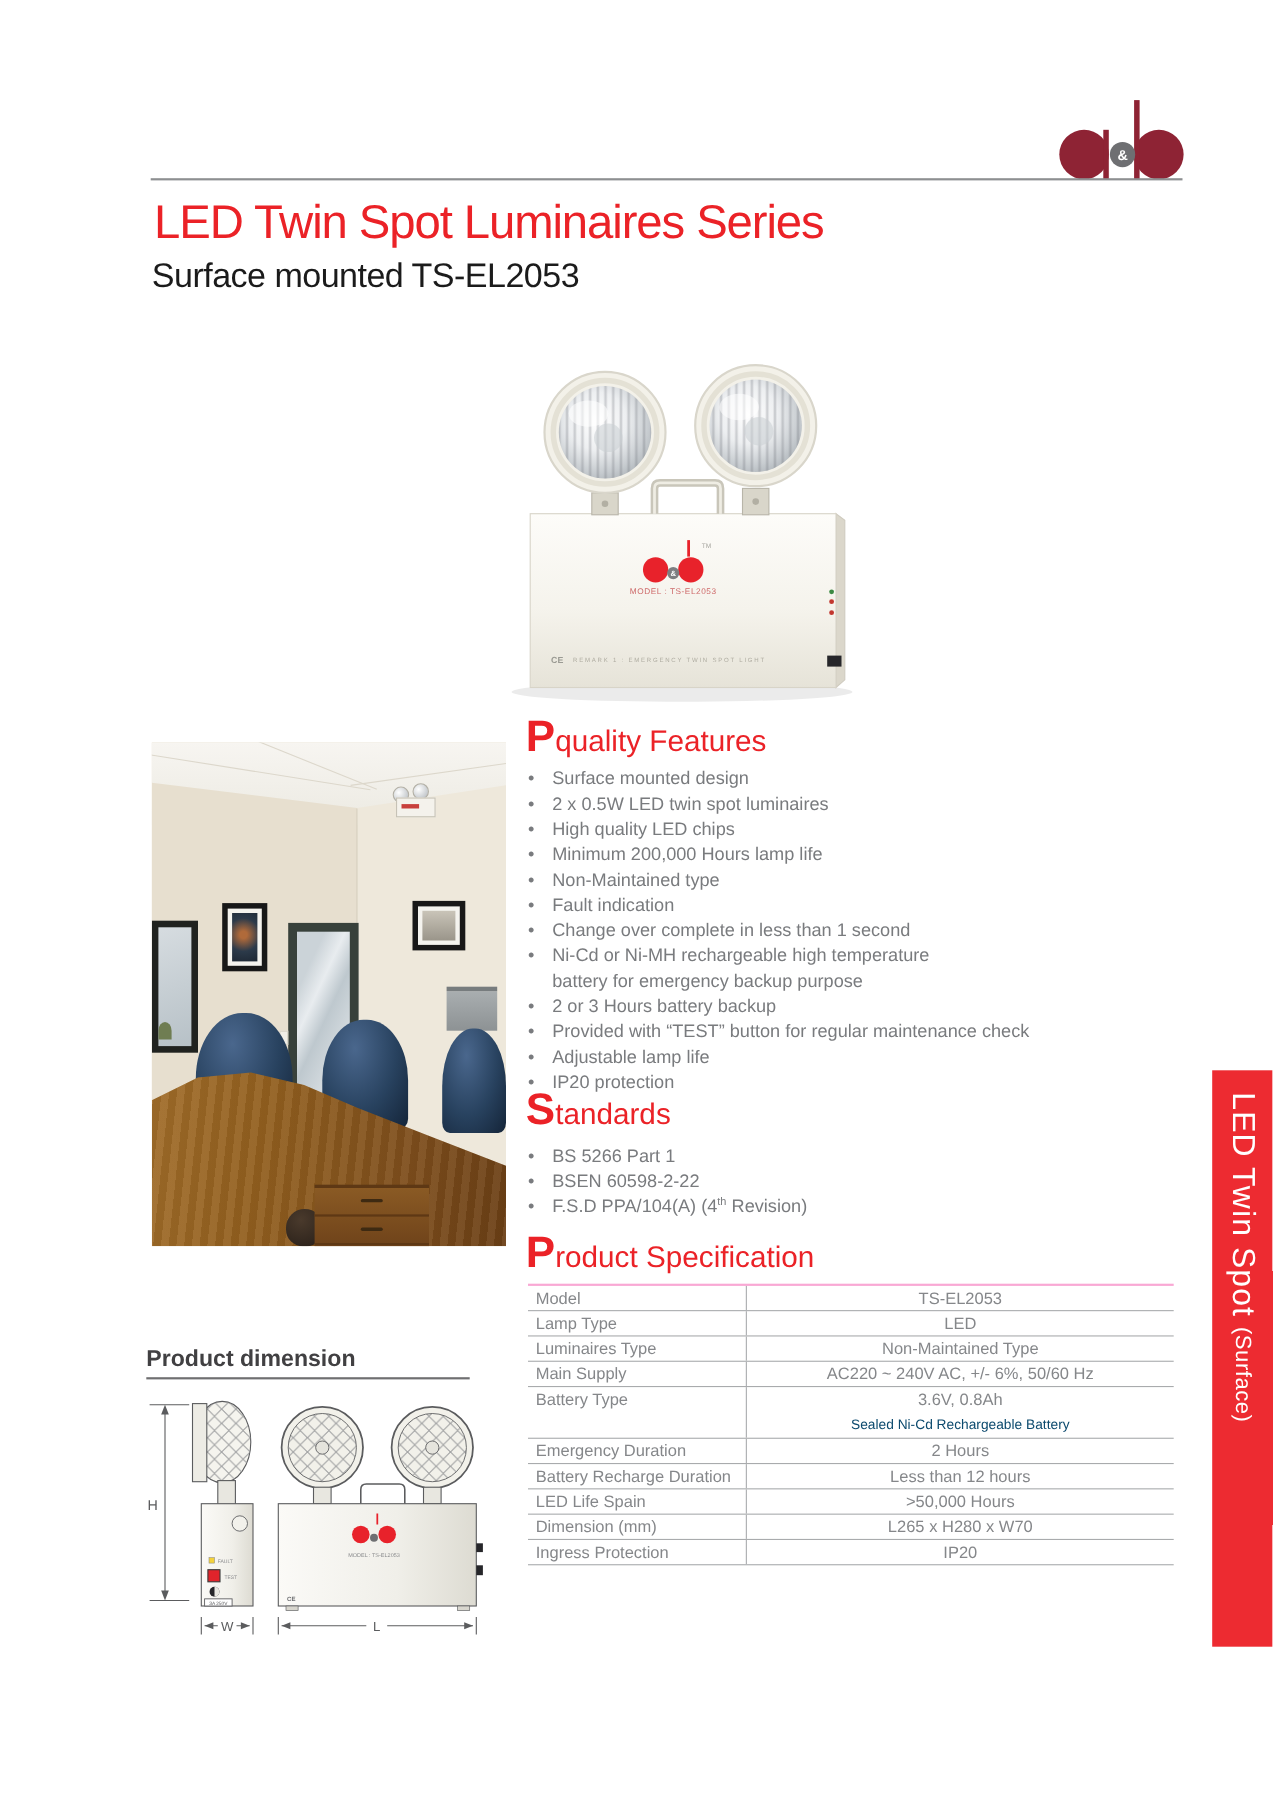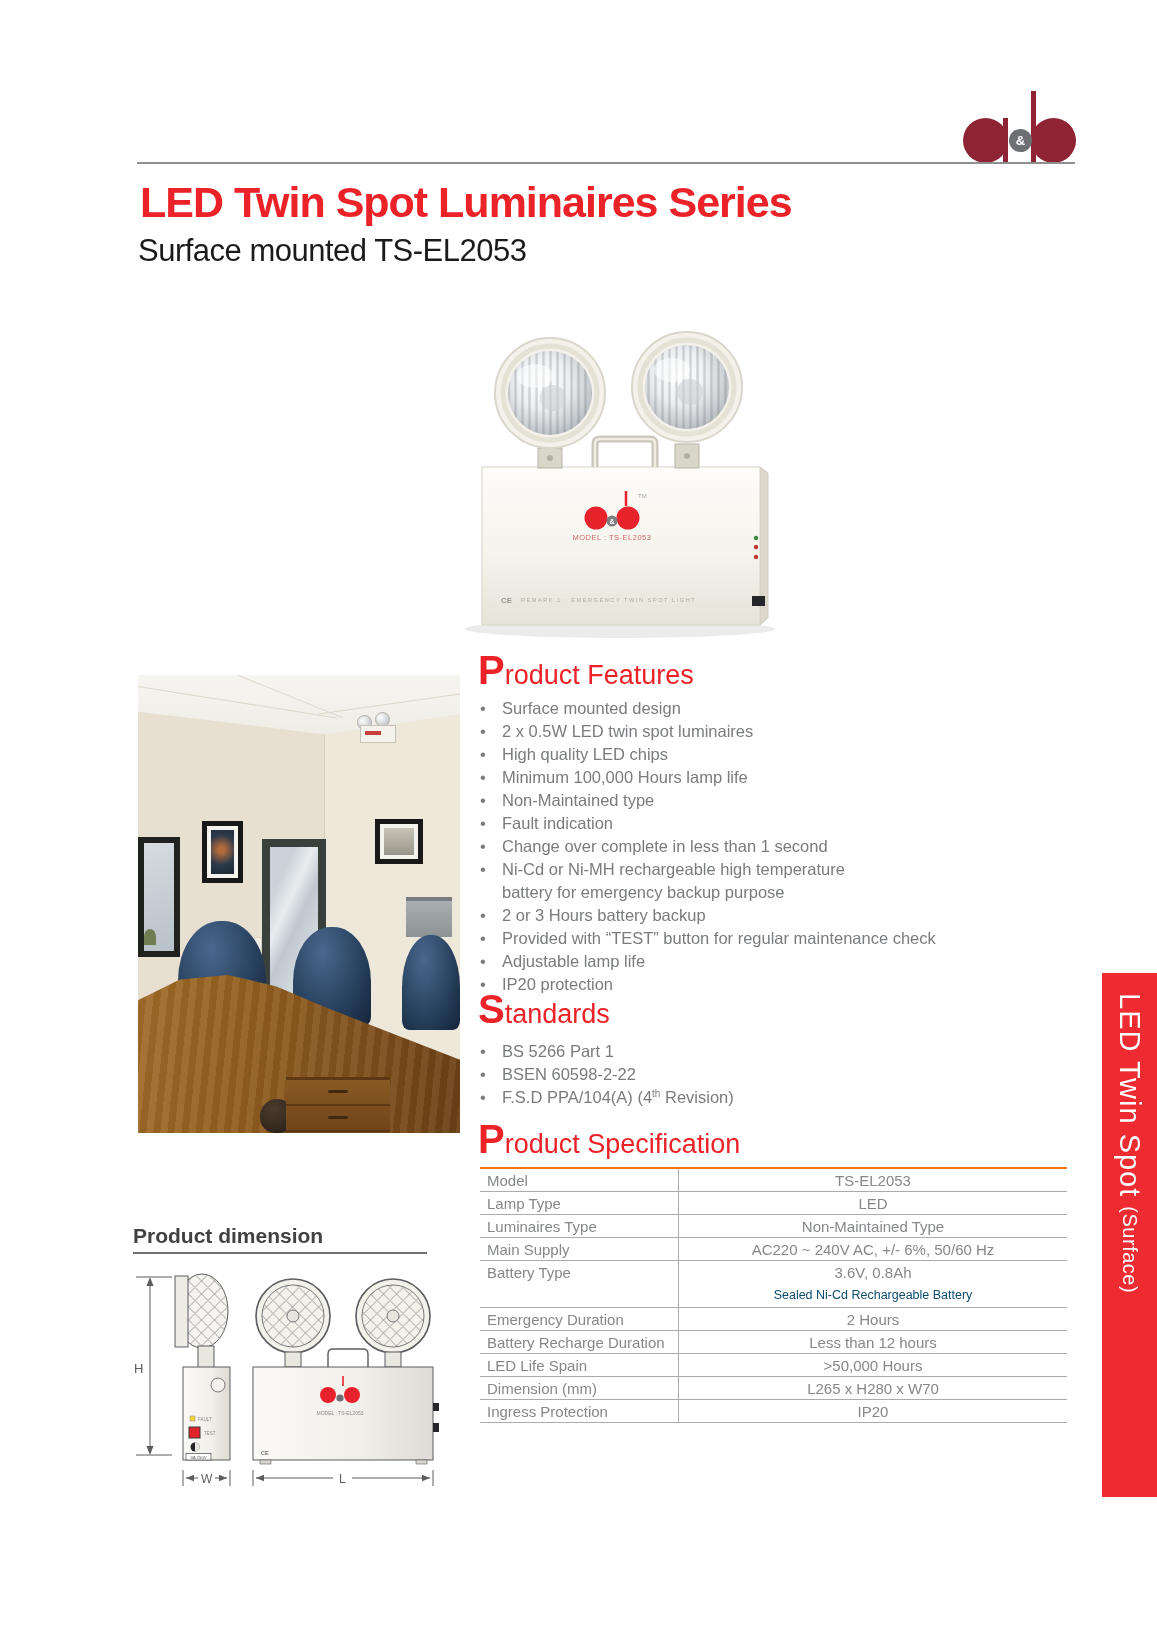--- a/index.html
+++ b/index.html
@@ -10,39 +10,39 @@
   }
   .abs { position: absolute; }
 
   
   .logo-circle { position:absolute; width:45px; height:45px; border-radius:50%; background:#8E2334; }
   .logo-stem { position:absolute; width:5px; background:#8E2334; }
   .logo-amp { position:absolute; left:1009px; top:129px; width:23px; height:23px; border-radius:50%;
     background:#6E6F72; color:#fff; font-size:13px; font-weight:bold;
     display:flex; align-items:center; justify-content:center; z-index:3; }
   .header-rule { position:absolute; left:137px; top:162px; width:938px; height:2px; background:#8D8F91; }
-  .page-title { position:absolute; left:140px; top:178px; font-size:43px; font-weight:bold;
+  .page-title { position:absolute; left:140px; top:178px; font-size:43px; font-weight:normal;
     color:#EB2227; letter-spacing:-1px; }
   .page-subtitle { position:absolute; left:138px; top:233px; font-size:31px; color:#1B1B1B; letter-spacing:-0.5px; }
 
   
   .sec-head { position:absolute; display:flex; align-items:baseline; color:#EB2227; }
   .sec-head .ini { font-size:40px; font-weight:bold; }
   .sec-head .rest { font-size:27px; }
 
   
   .blist { position:absolute; left:480px; list-style:none; color:#797B7E; font-size:16.5px; }
   .blist li { display:flex; line-height:23px; }
   .blist .dot { width:22px; flex:0 0 22px; }
   .blist .cont { margin-left:22px; line-height:23px; }
   .blist sup { font-size:10px; vertical-align:super; line-height:0; }
 
   
   .spec-table { position:absolute; left:480px; top:1167px; width:587px;
-    border-top:2px solid #f97316; color:#85878A; font-size:15px; }
+    border-top:2px solid #f9a8d4; color:#85878A; font-size:15px; }
   .srow { display:flex; height:23px; border-bottom:1px solid #A9ABAD; align-items:stretch; }
   .srow.battery { height:47px;justify-content:center; }
   .slabel { width:199px; flex:0 0 199px; border-right:1px solid #A9ABAD;
     display:flex; align-items:center; padding-left:7px; }
   .srow.battery .slabel { align-items:flex-start; padding-top:3px; }
   .svalue { flex:1; display:flex; align-items:center; justify-content:center; text-align:center; }
   .svalue.two { flex-direction:column; justify-content:flex-start; }
   .svalue .v1 { line-height:24px; }
   .svalue .v2 { line-height:20px; font-size:12.5px; color:#0c4a6e; }
 
@@ -247,38 +247,38 @@
           <div class="ph-handle"></div>
         </div>
       <div class="ph-drawer">
           <div class="ph-handle"></div>
         </div>
     </div>
   </div>
 
   <div class="sec-head" style="left:478px; top:648px;">
     <span class="ini">P</span>
-      <span class="rest">roduct Features</span>
+      <span class="rest">quality Features</span>
   </div>
   <ul class="blist" style="top:697px;">
     <li>
         <span class="dot">•</span>
         <span>Surface mounted design</span>
       </li>
     <li>
         <span class="dot">•</span>
         <span>2 x 0.5W LED twin spot luminaires</span>
       </li>
     <li>
         <span class="dot">•</span>
         <span>High quality LED chips</span>
       </li>
     <li>
         <span class="dot">•</span>
-        <span>Minimum 100,000 Hours lamp life</span>
+        <span>Minimum 200,000 Hours lamp life</span>
       </li>
     <li>
         <span class="dot">•</span>
         <span>Non-Maintained type</span>
       </li>
     <li>
         <span class="dot">•</span>
         <span>Fault indication</span>
       </li>
     <li>

